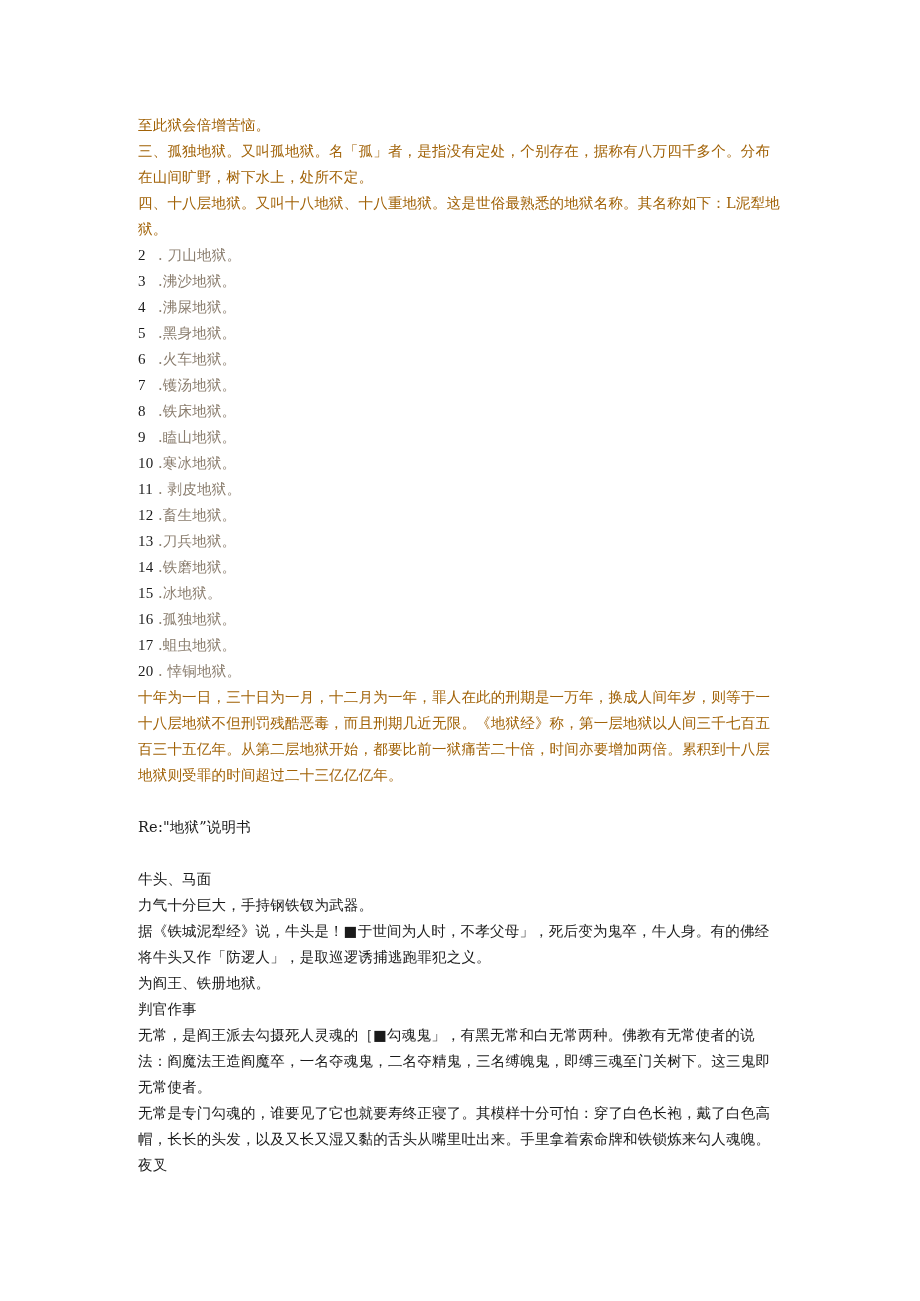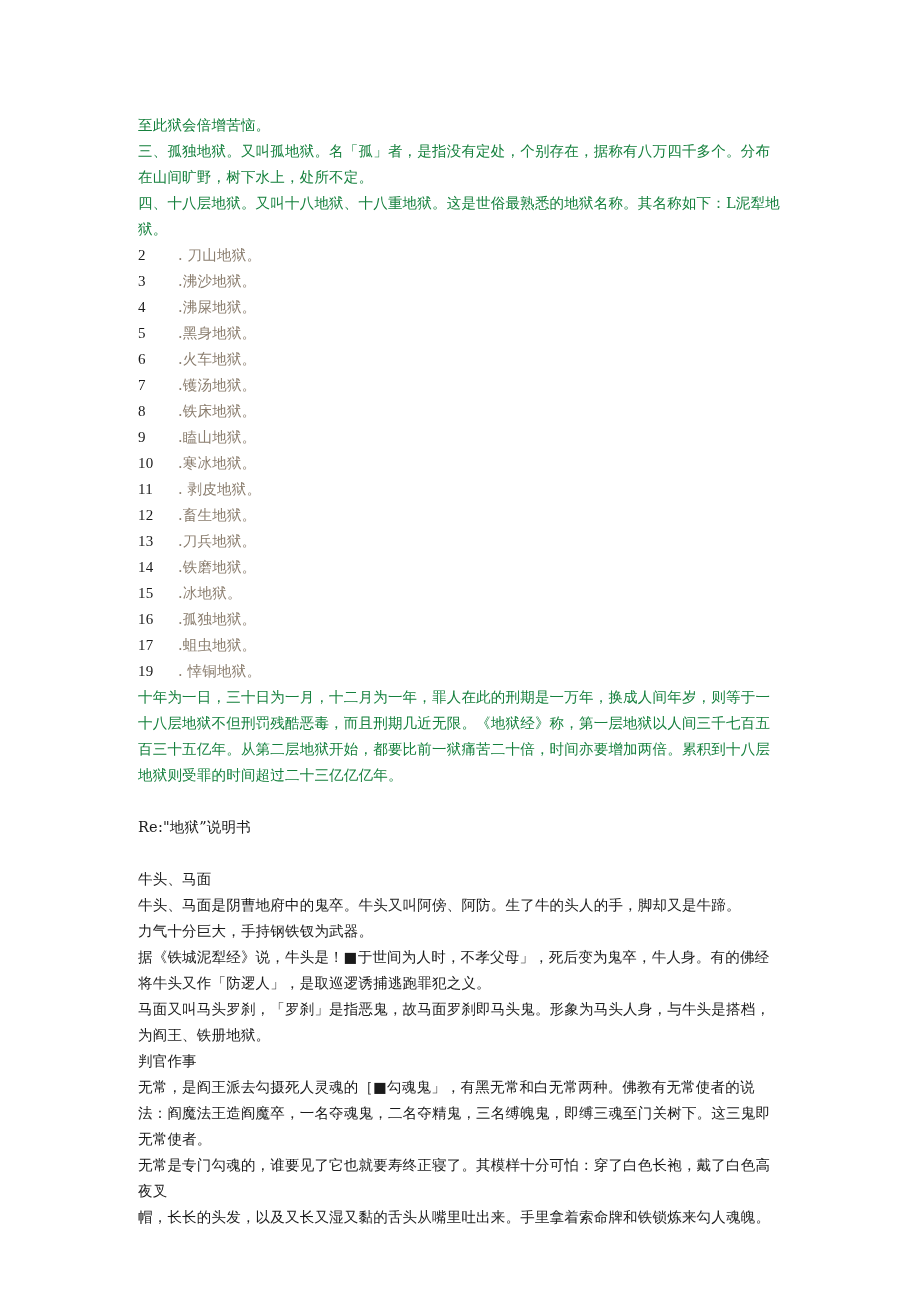--- a/index.html
+++ b/index.html
@@ -1,23 +1,23 @@
 <!DOCTYPE html>
 <html><head>
 <meta charset="utf-8">
 <style>
   html, body { margin: 0; padding: 0; background: #ffffff; }
   body { width: 920px; height: 1301px; position: relative; overflow: hidden;
          font-family: "DejaVu Serif", "Liberation Serif", serif; }
   .page { position: absolute; left: 138px; top: 112px; width: 650px; }
   .line { font-size: 14.5px; line-height: 26px; height: 26px; white-space: nowrap; letter-spacing: 0.2px; }
-  .gray { color: #15803d; }
+  .gray { color: #a16207; }
   .dark { color: #1a1a1a; }
   .list .num { display: inline-block; width: 20px; color: #1a1a1a; font-family: "Liberation Serif", serif; font-size: 15px; }
-  .list .item { color: #8a7d6e; margin-left: 20px; }
+  .list .item { color: #8a7d6e; }
   .gap { height: 26px; }
 </style>
 </head>
 <body>
 
 <div class="page">
   <div>
     <div class="line gray">至此狱会倍增苦恼。</div>
     <div class="line gray">三、孤独地狱。又叫孤地狱。名「孤」者，是指没有定处，个别存在，据称有八万四千多个。分布</div>
     <div class="line gray">在山间旷野，树下水上，处所不定。</div>
@@ -35,43 +35,41 @@
     <div class="line"><span class="num">8</span><span class="item">.铁床地狱。</span></div>
     <div class="line"><span class="num">9</span><span class="item">.瞌山地狱。</span></div>
     <div class="line"><span class="num">10</span><span class="item">.寒冰地狱。</span></div>
     <div class="line"><span class="num">11</span><span class="item">. 剥皮地狱。</span></div>
     <div class="line"><span class="num">12</span><span class="item">.畜生地狱。</span></div>
     <div class="line"><span class="num">13</span><span class="item">.刀兵地狱。</span></div>
     <div class="line"><span class="num">14</span><span class="item">.铁磨地狱。</span></div>
     <div class="line"><span class="num">15</span><span class="item">.冰地狱。</span></div>
     <div class="line"><span class="num">16</span><span class="item">.孤独地狱。</span></div>
     <div class="line"><span class="num">17</span><span class="item">.蛆虫地狱。</span></div>
-    <div class="line"><span class="num">19</span><span class="item">. 悻铜地狱。</span></div>
+    <div class="line"><span class="num">20</span><span class="item">. 悻铜地狱。</span></div>
   </div>
 
   <div>
     <div class="line gray">十年为一日，三十日为一月，十二月为一年，罪人在此的刑期是一万年，换成人间年岁，则等于一</div>
     <div class="line gray">十八层地狱不但刑罚残酷恶毒，而且刑期几近无限。《地狱经》称，第一层地狱以人间三千七百五</div>
     <div class="line gray">百三十五亿年。从第二层地狱开始，都要比前一狱痛苦二十倍，时间亦要增加两倍。累积到十八层</div>
     <div class="line gray">地狱则受罪的时间超过二十三亿亿亿年。</div>
   </div>
 
   <div class="gap"></div>
   <div class="line dark">Re:"地狱”说明书</div>
   <div class="gap"></div>
 
   <div>
     <div class="line dark">牛头、马面</div>
-    <div class="line dark">牛头、马面是阴曹地府中的鬼卒。牛头又叫阿傍、阿防。生了牛的头人的手，脚却又是牛蹄。</div>
     <div class="line dark">力气十分巨大，手持钢铁钗为武器。</div>
     <div class="line dark">据《铁城泥犁经》说，牛头是！■于世间为人时，不孝父母」，死后变为鬼卒，牛人身。有的佛经</div>
     <div class="line dark">将牛头又作「防逻人」，是取巡逻诱捕逃跑罪犯之义。</div>
-    <div class="line dark">马面又叫马头罗刹，「罗刹」是指恶鬼，故马面罗刹即马头鬼。形象为马头人身，与牛头是搭档，</div>
     <div class="line dark">为阎王、铁册地狱。</div>
     <div class="line dark">判官作事</div>
     <div class="line dark">无常，是阎王派去勾摄死人灵魂的［■勾魂鬼」，有黑无常和白无常两种。佛教有无常使者的说</div>
     <div class="line dark">法：阎魔法王造阎魔卒，一名夺魂鬼，二名夺精鬼，三名缚魄鬼，即缚三魂至门关树下。这三鬼即</div>
     <div class="line dark">无常使者。</div>
     <div class="line dark">无常是专门勾魂的，谁要见了它也就要寿终正寝了。其模样十分可怕：穿了白色长袍，戴了白色高</div>
+    <div class="line dark">帽，长长的头发，以及又长又湿又黏的舌头从嘴里吐出来。手里拿着索命牌和铁锁炼来勾人魂魄。</div>
     <div class="line dark">夜叉</div>
-    <div class="line dark">帽，长长的头发，以及又长又湿又黏的舌头从嘴里吐出来。手里拿着索命牌和铁锁炼来勾人魂魄。</div>
   </div>
 </div>
 
 </body></html>

